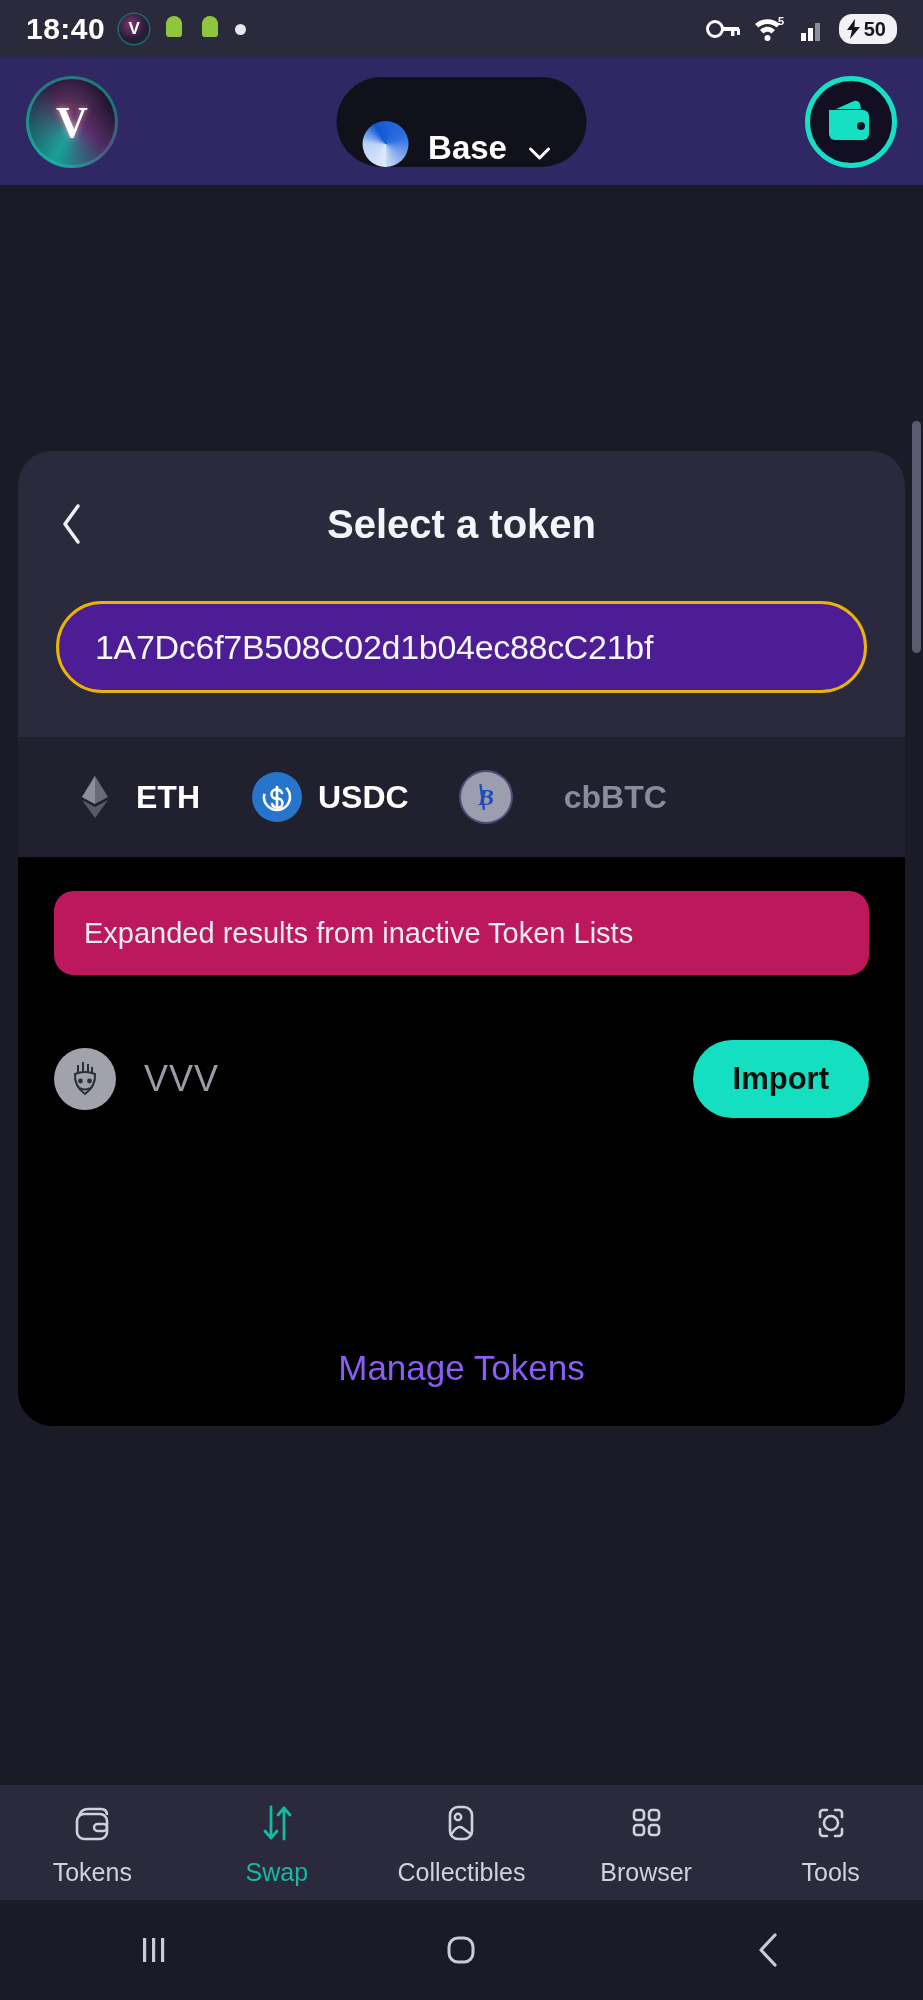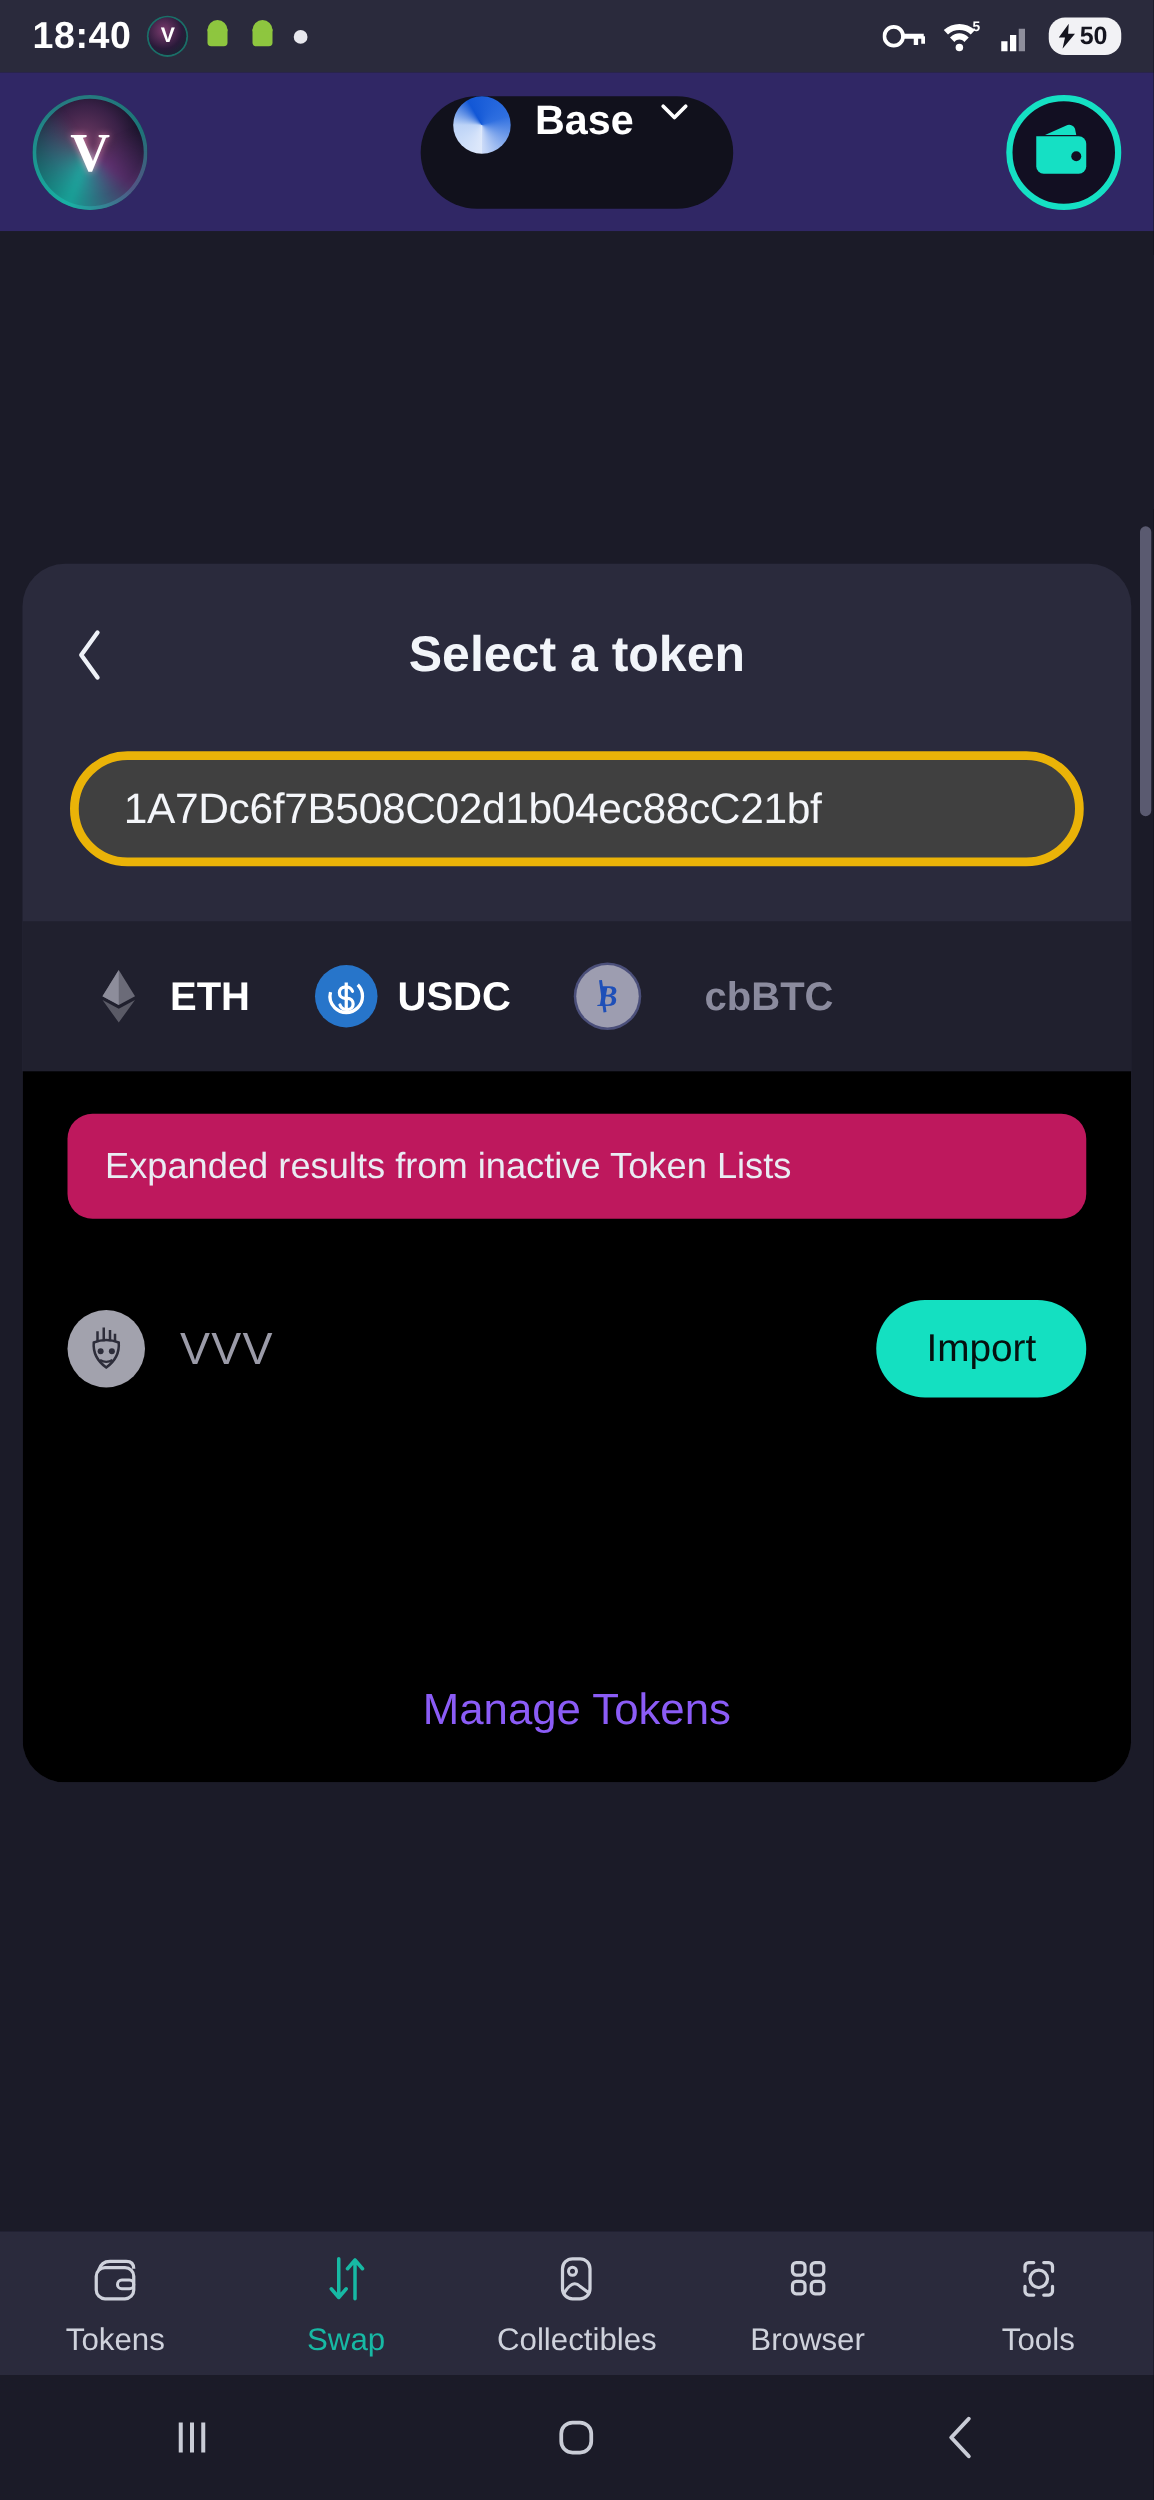--- a/index.html
+++ b/index.html
@@ -84,21 +84,21 @@
   .logo-v {
     position:absolute; left:0; right:0; top:50%;
     transform:translateY(-50%);
     text-align:center; font-size:44px; font-weight:700; color:#fff;
     font-family:"Liberation Serif", serif;
     z-index:2;
     text-shadow:0 0 6px rgba(255,160,190,.8);
   }
   .network-pill {
     position:absolute; left:50%; transform:translateX(-50%);
-    display:flex; align-items:flex-start; gap:20px;
+    display:flex; align-items:flex-end; gap:20px;
     background:#11111c; border-radius:45px;
     height:90px; padding:0 34px 0 26px;
   }
   .net-dot {
     width:46px; height:46px; border-radius:50%;
     background:conic-gradient(from 180deg, #dfe9fb 0deg, #bcd3f7 90deg, #1257d6 150deg, #2f6fe0 250deg, #cddcf8 360deg);
   }
   .net-name { color:#fff; font-size:33px; font-weight:700; }
   .chev-d { width:26px; height:26px; }
   .chev-d svg { display:block; }
@@ -137,22 +137,22 @@
     position:absolute; left:0; right:0;
     text-align:center;
     color:#f2f5fa; font-size:40px; font-weight:700;
     pointer-events:none;
   }
   .titlewrap { position:relative; width:100%; display:flex; align-items:center; height:86px; }
 
   .search-wrap { padding:34px 38px 44px; }
   .search-box {
     height:92px; border-radius:46px;
-    border:7px solid #eab308;
-    background:#404040;
+    border:3px solid #eab308;
+    background:#4c1d95;
     display:flex; align-items:center;
     padding:0 36px;
     overflow:hidden;
   }
   .search-box input {
     width:100%; border:none; outline:none; background:transparent;
     color:#f4f6fa; font-size:34px;
     font-family:"Liberation Sans", sans-serif;
     letter-spacing:-.3px;
     white-space:nowrap;
@@ -196,21 +196,21 @@
   }
   .tok-name {
     margin-left:28px;
     font-size:36px; color:#9b9ba8; letter-spacing:1px;
   }
   .import-btn {
     margin-left:auto;
     background:#14e0c1; color:#05110f;
     border:none; border-radius:40px;
     height:78px; padding:0 40px;
-    font-size:31px; font-weight:400;
+    font-size:31px; font-weight:700;
     font-family:"Liberation Sans", sans-serif;
     cursor:pointer;
   }
   .manage-link {
     position:absolute; left:0; right:0; bottom:38px;
     text-align:center;
     color:#8b5cf6; font-size:35px;
   }
 
   

